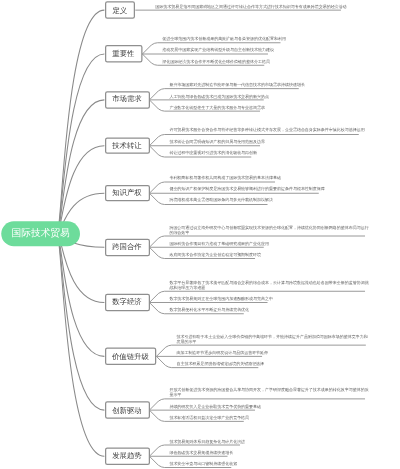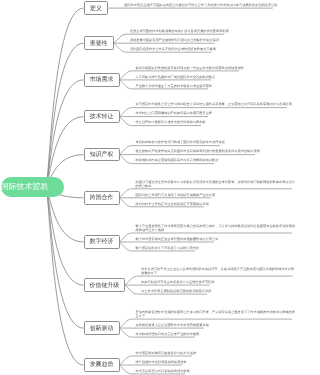--- a/index.html
+++ b/index.html
@@ -3,21 +3,21 @@
 <meta charset="utf-8">
 <title>Mindmap</title>
 <style>
   html,body{margin:0;padding:0;}
   body{width:300px;height:375px;background:#ffffff;overflow:hidden;
        font-family:"Liberation Sans",sans-serif;
        -webkit-font-smoothing:antialiased;text-rendering:geometricPrecision;}
   #root{position:relative;width:300px;height:375px;transform:translateZ(0);}
   svg.links{position:absolute;left:0;top:0;width:300px;height:375px;overflow:visible;}
   .center-node{position:absolute;background:#6ddc9b;border-radius:11px;
-     color:#fff;display:flex;align-items:center;
+     color:#fff;display:flex;align-items:center;justify-content:center;
      font-size:7.8px;z-index:3;}
   .branch-box{position:absolute;background:#fff;border:0.8px solid #8f8f8f;
      border-radius:1.8px;display:flex;align-items:center;justify-content:center;
      color:#3a3a3a;box-sizing:border-box;font-size:5.9px;z-index:2;}
   .leaf{position:absolute;color:#5e5e5e;font-size:3.2px;
      line-height:1.45;z-index:2;text-align:left;}
 </style>
 </head>
 <body>
 

